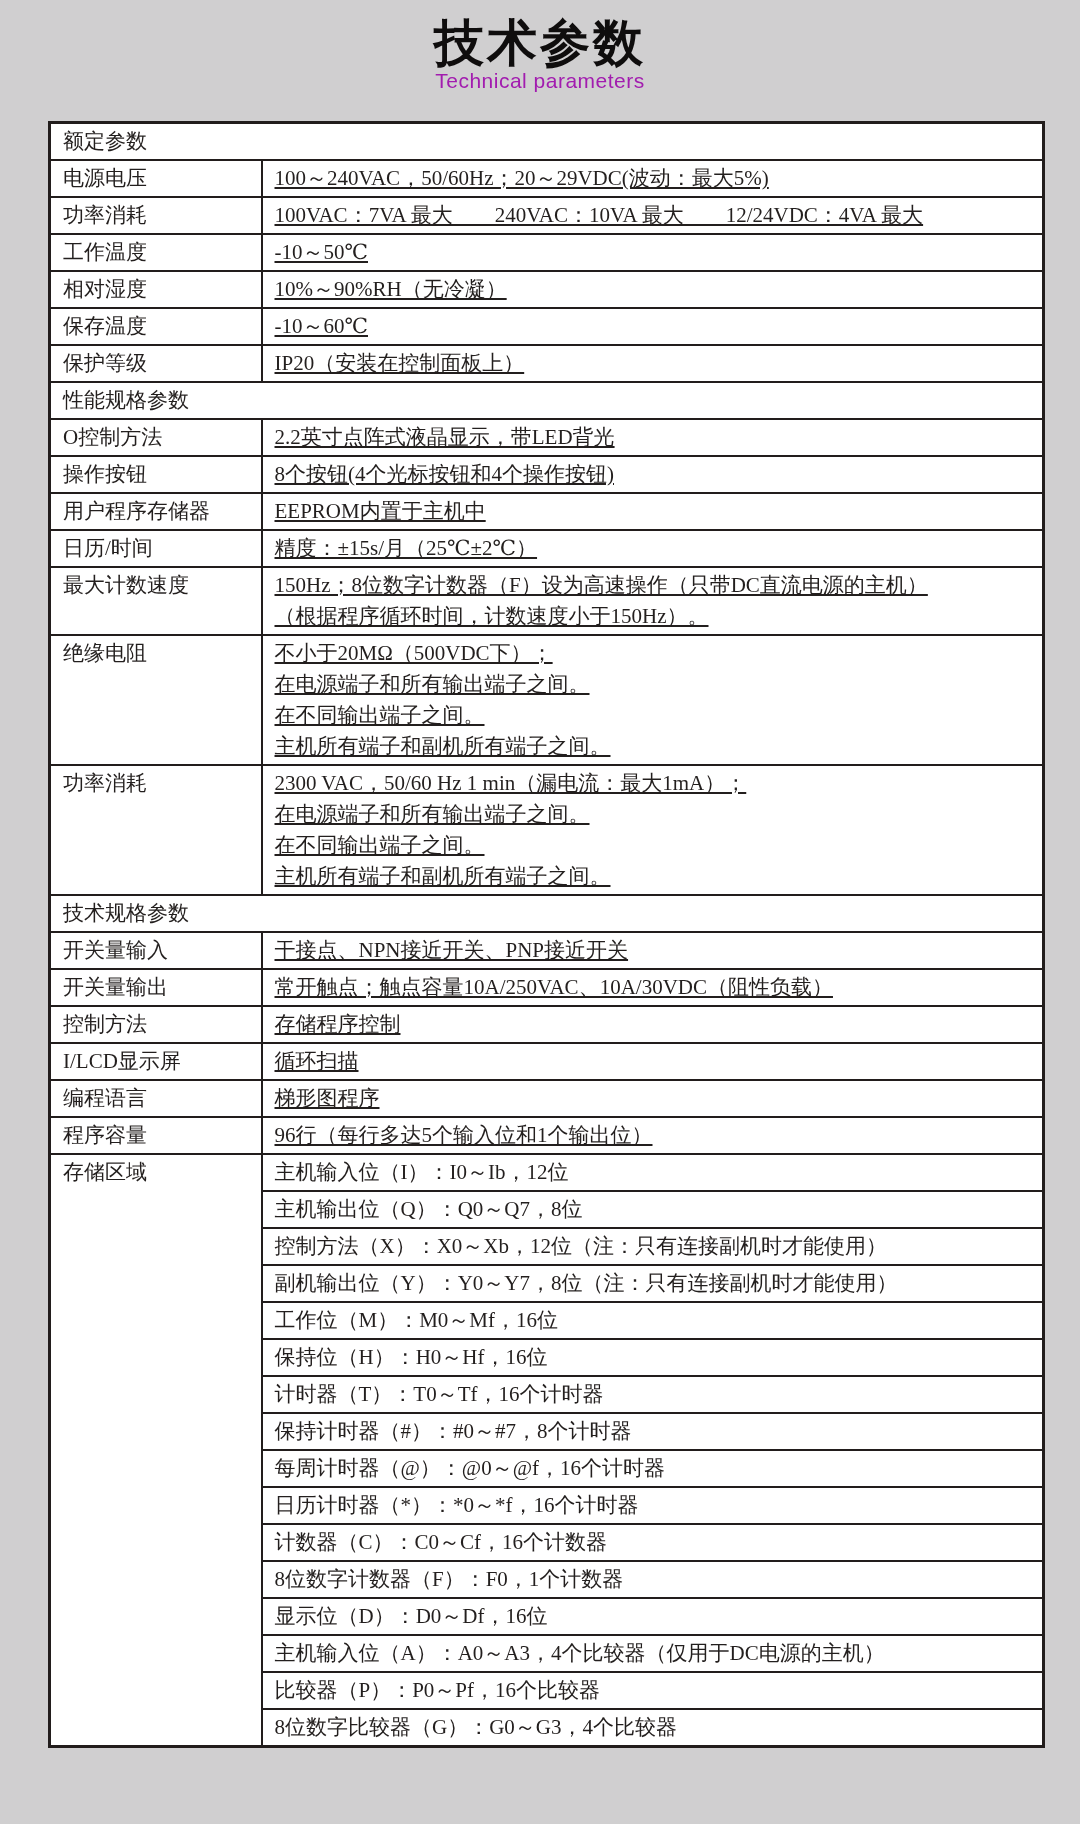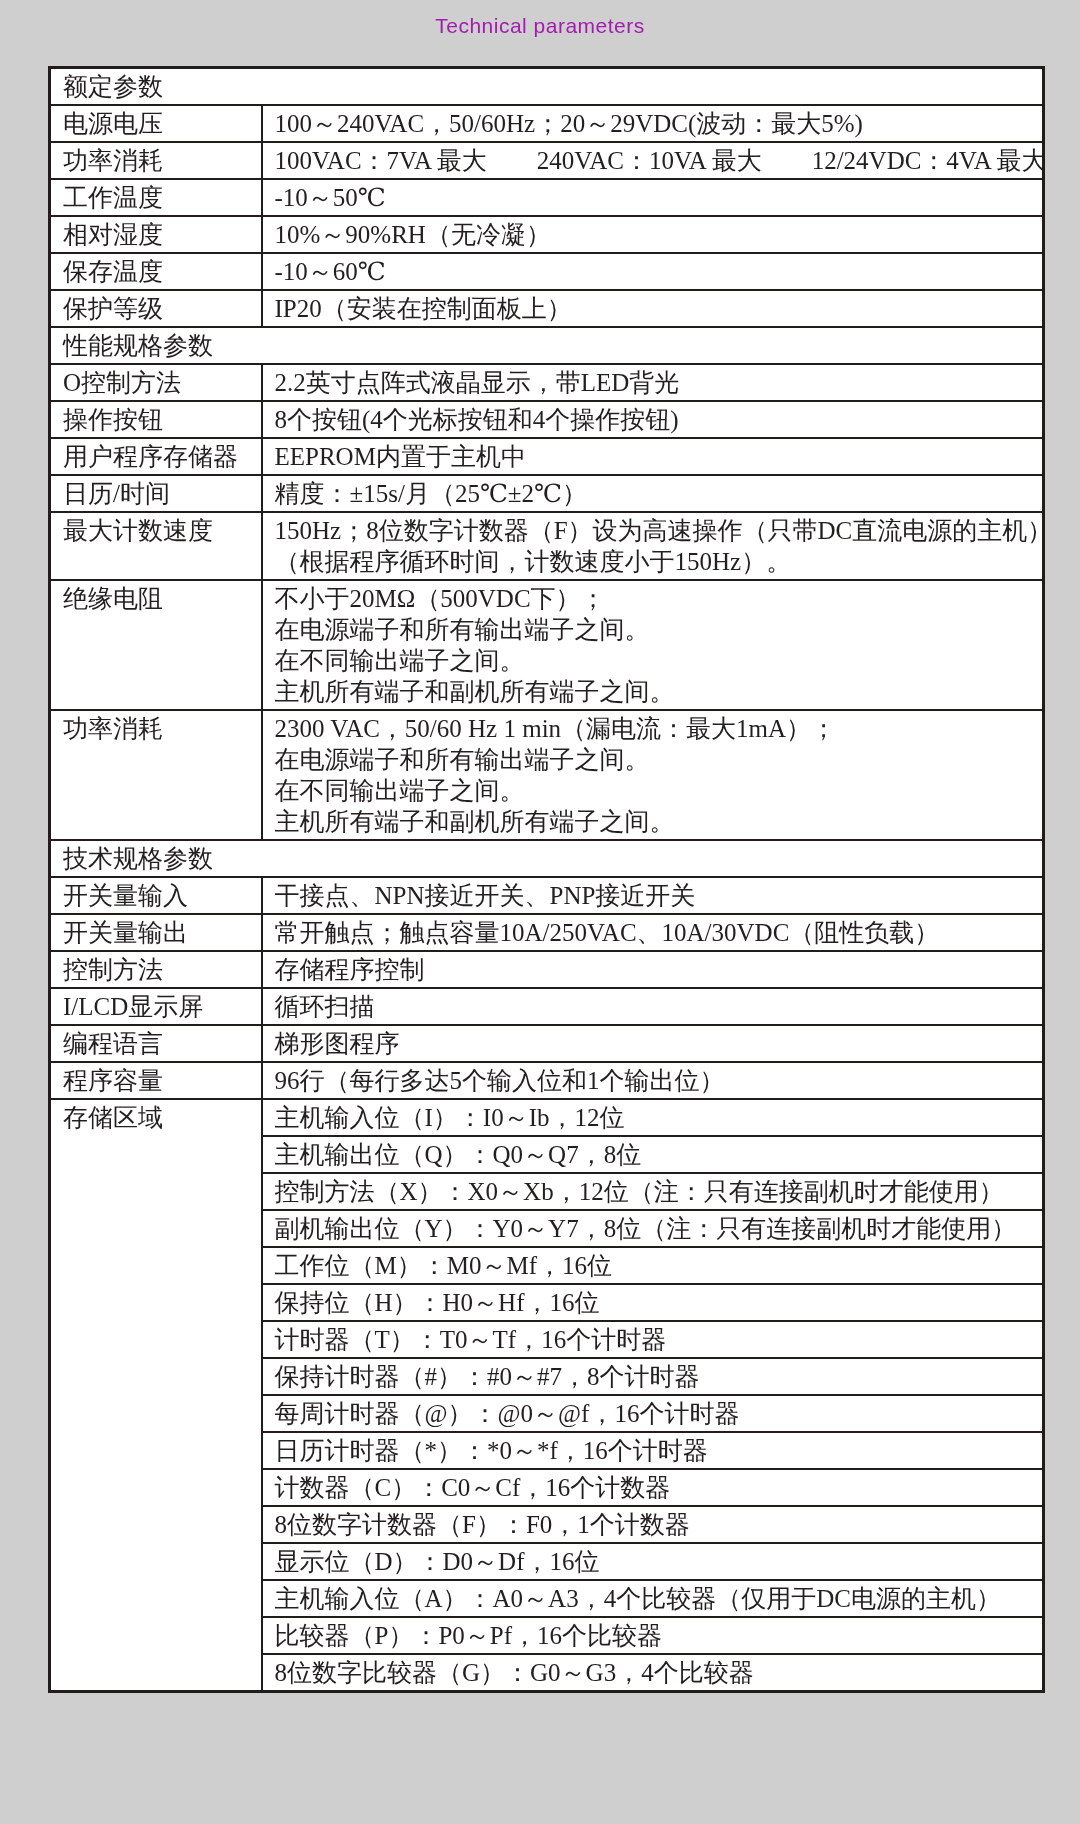--- a/index.html
+++ b/index.html
@@ -36,21 +36,21 @@
   table.spec-table {
     border-collapse: collapse;
     table-layout: fixed;
     width: 997px;
     margin: 28px 0 0 48px;
     background: #ffffff;
     border: 3px solid #221d1c;
   }
   table.spec-table td {
     border: 2px solid #221d1c;
-    font-size: 25px;
+    font-size: 21px;
     line-height: 31px;
     padding: 2px 25px 2px 12px;
     vertical-align: top;
     overflow: hidden;
     white-space: nowrap;
   }
   td.section-cell {
     padding-left: 12px;
   }
   td.label-cell {
@@ -59,26 +59,28 @@
   td.value-cell {
     padding-left: 16px;
   }
   td.group-label {
     vertical-align: top;
     padding-top: 4px;
     margin-top: 25px;
   }
   .value-line {
     white-space: nowrap;
+    text-decoration: underline;
   }
 </style>
 </head>
 <body>
 
 <div class="header">
+  <h1 class="title">技术参数</h1>
   <div class="subtitle">Technical parameters</div>
 </div>
 
 <table class="spec-table">
   <colgroup>
     <col style="width:212px">
     <col>
   </colgroup>
   <tbody id="spec-tbody">
       <tr>

